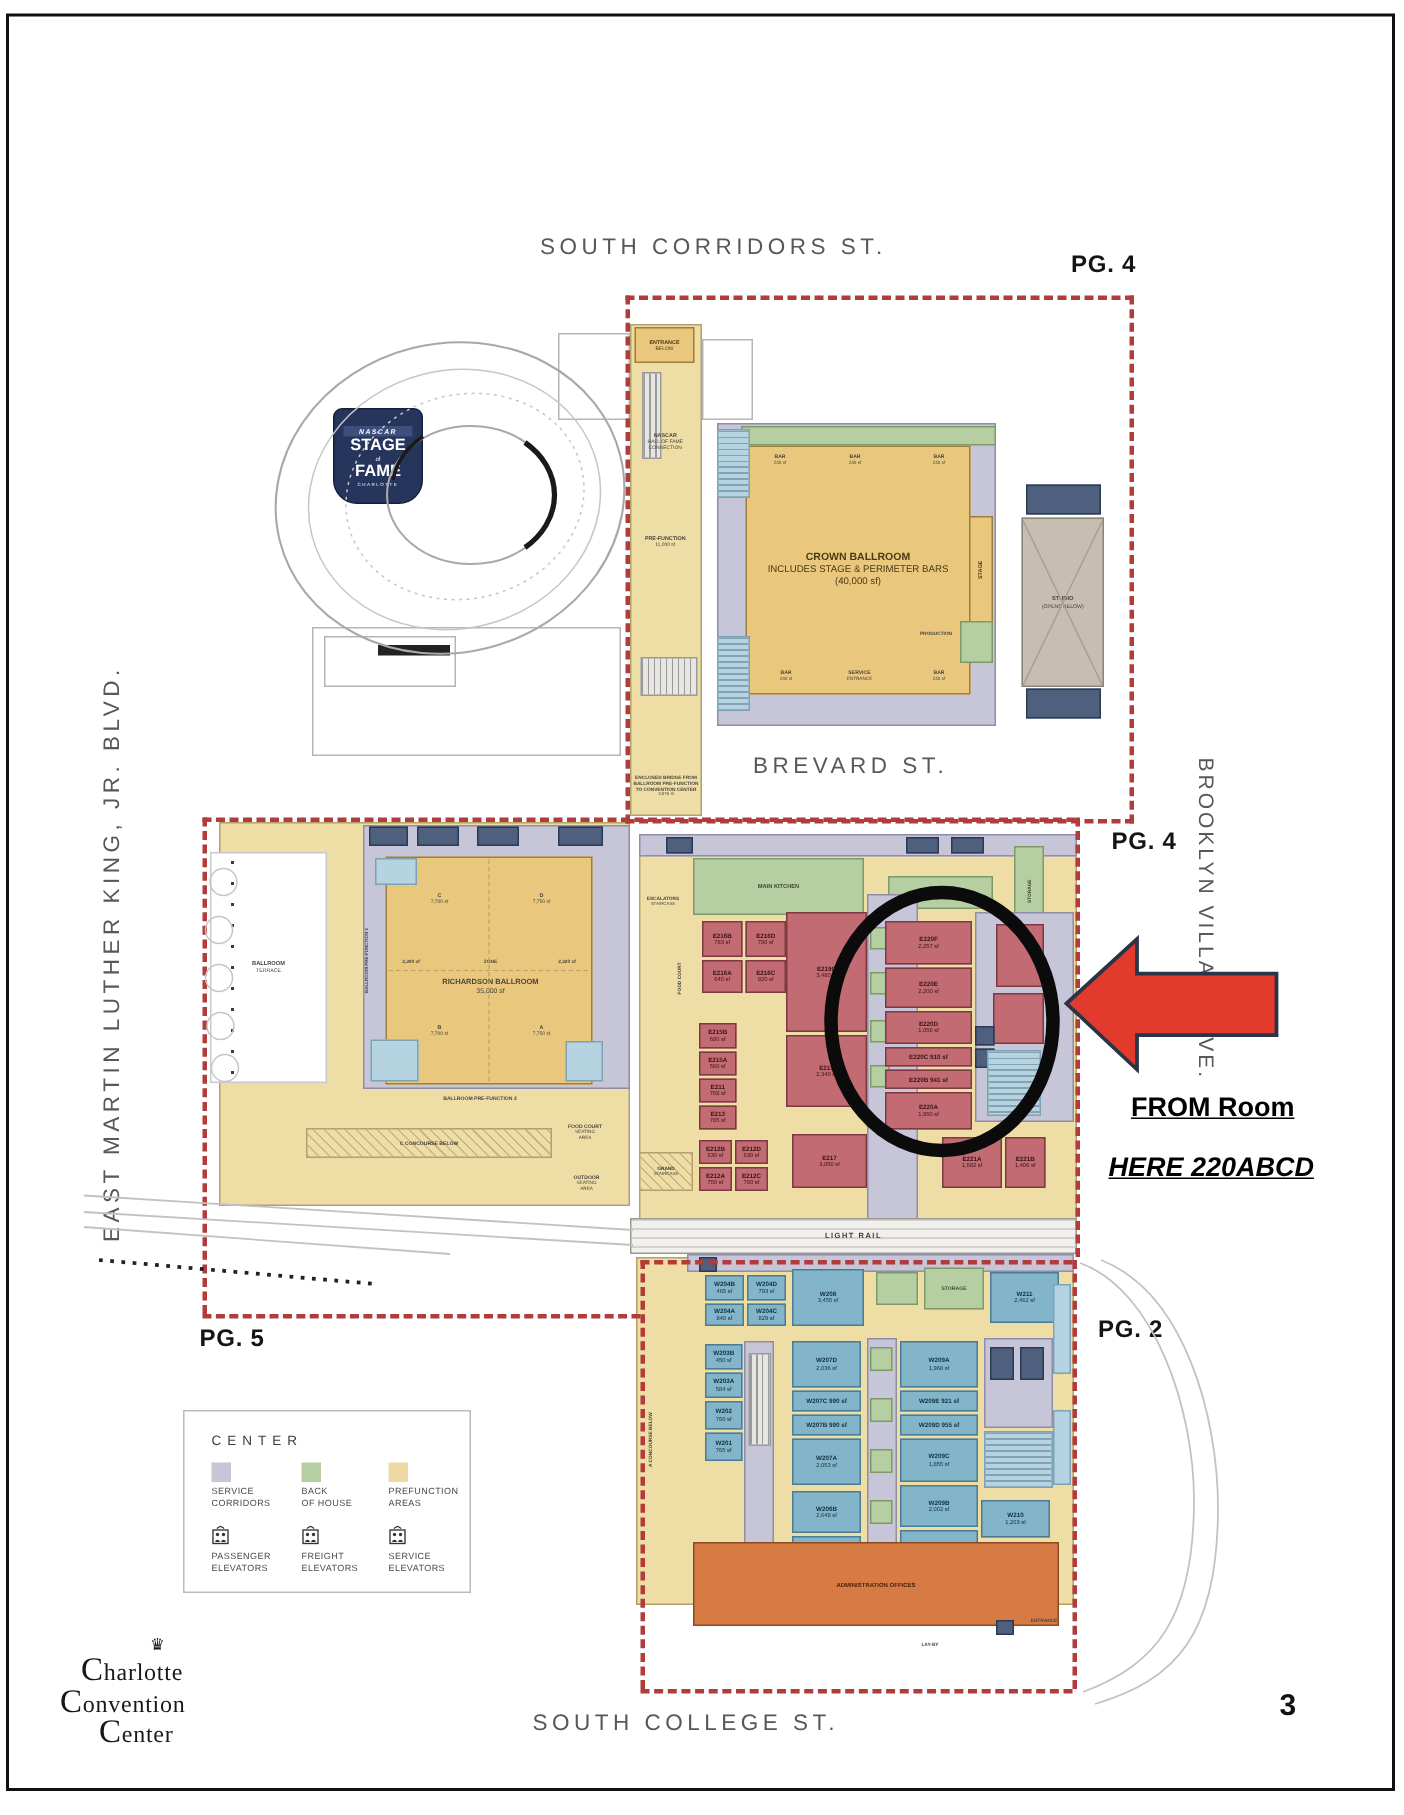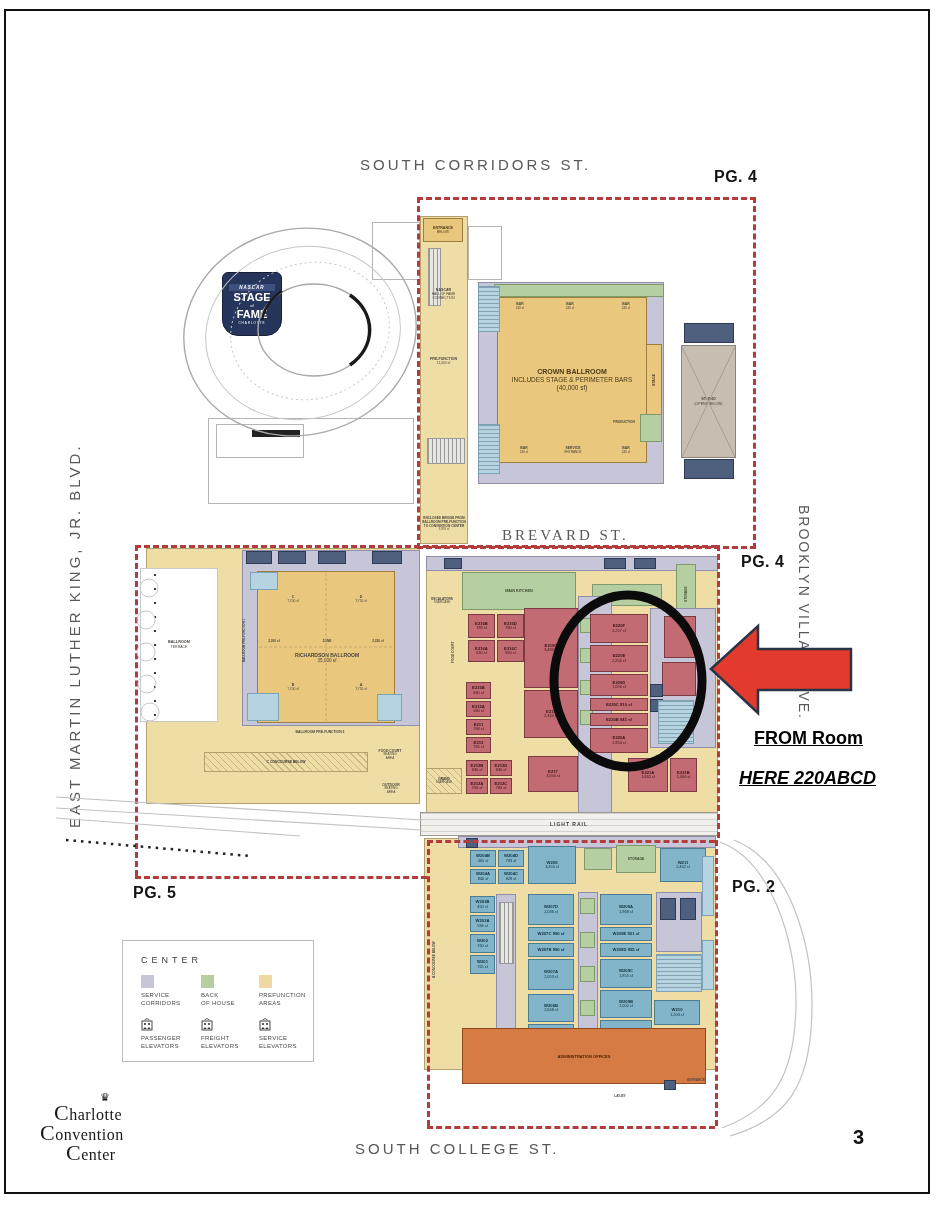--- a/index.html
+++ b/index.html
@@ -459,21 +459,21 @@
       <div class="room navy" style="left: 664px; top: 1080px; width: 12px; height: 10px;"></div>
       <div class="room lab" style="left: 680px; top: 1076px; width: 32px; height: 8px; font-size: 3.2px;">
         <span class="rl">ENTRANCE</span>
       </div>
       <div class="room lab" style="left: 600px; top: 1092px; width: 40px; height: 8px; font-size: 3.2px;">
         <span class="rl">LAY-BY</span>
       </div>
     </div>
 
   <div class="street" style="left:360px;top:156px;">SOUTH CORRIDORS ST.</div>
-  <div class="street" style="left:502px;top:527px;font-family:Liberation Serif, serif;">BREVARD ST.</div>
+  <div class="street" style="left:502px;top:502px;">BREVARD ST.</div>
   <div class="street" style="left:355px;top:1140px;">SOUTH COLLEGE ST.</div>
   <div class="street" style="left:66px;top:828px;transform-origin:0 0;transform:rotate(-90deg);">EAST MARTIN LUTHER KING, JR. BLVD.</div>
   <div class="street" style="left:796px;top:505px;writing-mode:vertical-rl;letter-spacing:2px;font-size:14px;">BROOKLYN VILLAGE AVE.</div>
 
   <div class="pg" style="left:714px;top:168px;">PG. 4</div>
   <div class="pg" style="left:133px;top:884px;">PG. 5</div>
   <div class="pg" style="left:741px;top:553px;">PG. 4</div>
   <div class="pg" style="left:732px;top:878px;">PG. 2</div>
 
   <div class="dbox" style="left:417px;top:197px;width:333px;height:346px;"></div>

